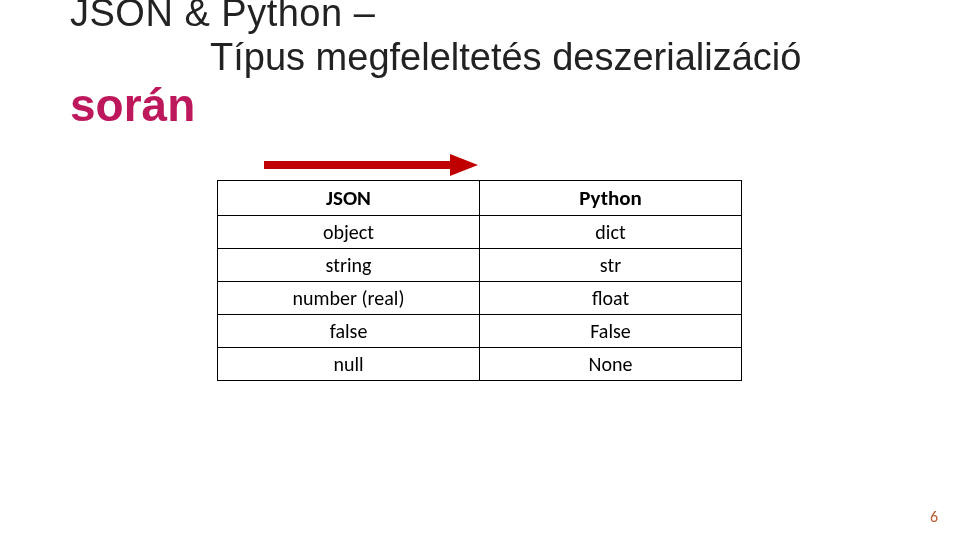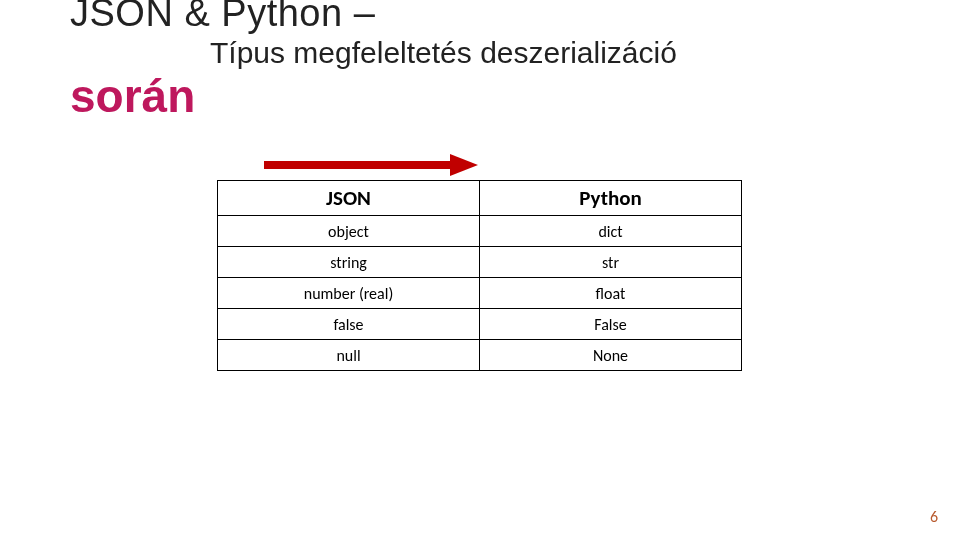--- a/index.html
+++ b/index.html
@@ -21,21 +21,21 @@
     font-weight: 300;
     color: #000;
     line-height: 1.15;
   }
   .title-line1 {
     font-size: 38px;
     letter-spacing: 0.5px;
     color: #222;
   }
   .title-line2 {
-    font-size: 30px;
+    font-size: 38px;
     padding-left: 140px;
     color: #222;
   }
   .title-line3 {
     font-size: 46px;
     color: #be185d;
     font-weight: bold;
   }
   .arrow-wrap {
     position: absolute;
@@ -53,21 +53,21 @@
   }
   table {
     border-collapse: collapse;
     width: 100%;
     table-layout: fixed;
   }
   th, td {
     border: 1px solid #000;
     text-align: center;
     padding: 4px 6px;
-    font-size: 16px;
+    font-size: 20px;
     font-family: "Calibri", "Segoe UI", Arial, sans-serif;
     font-weight: 400;
     height: 22px;
   }
   th {
     font-weight: 700;
     font-size: 21px;
   }
   .page-num {
     position: absolute;

